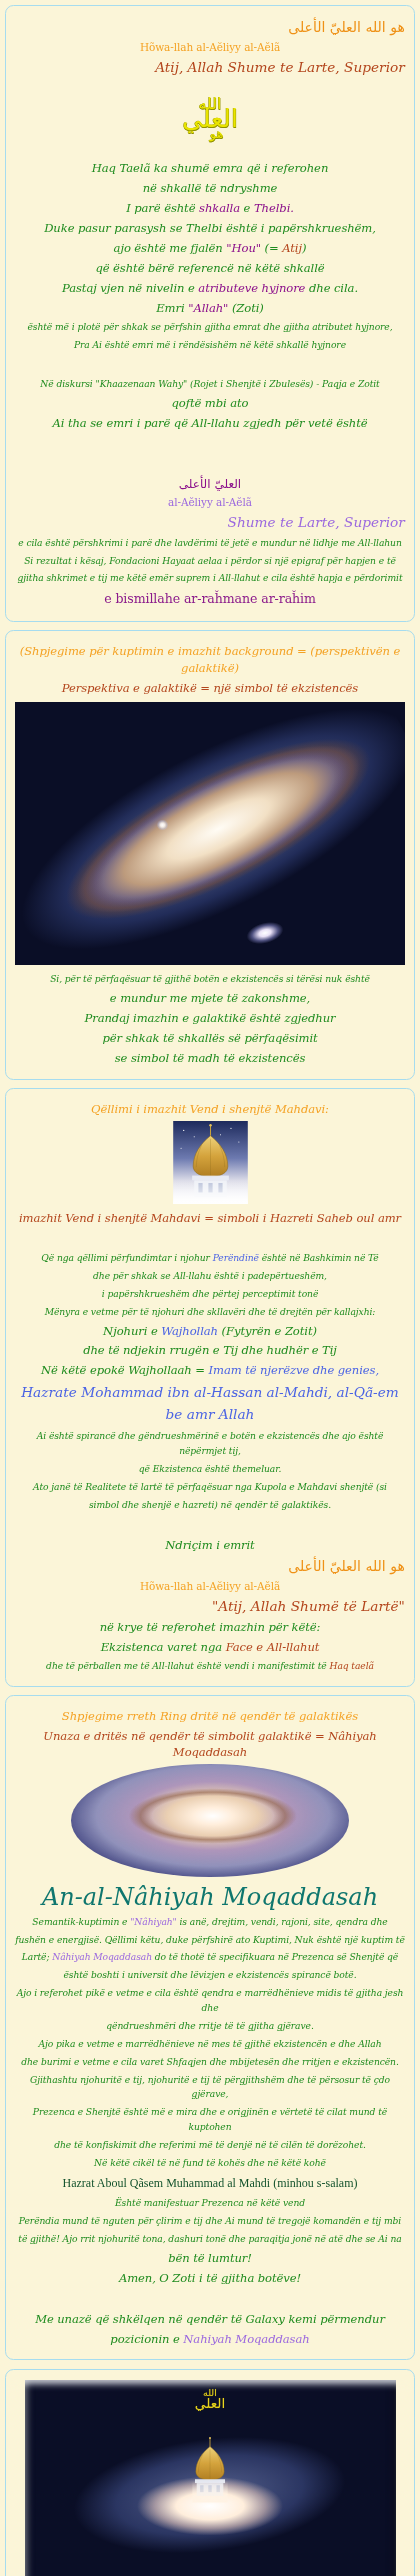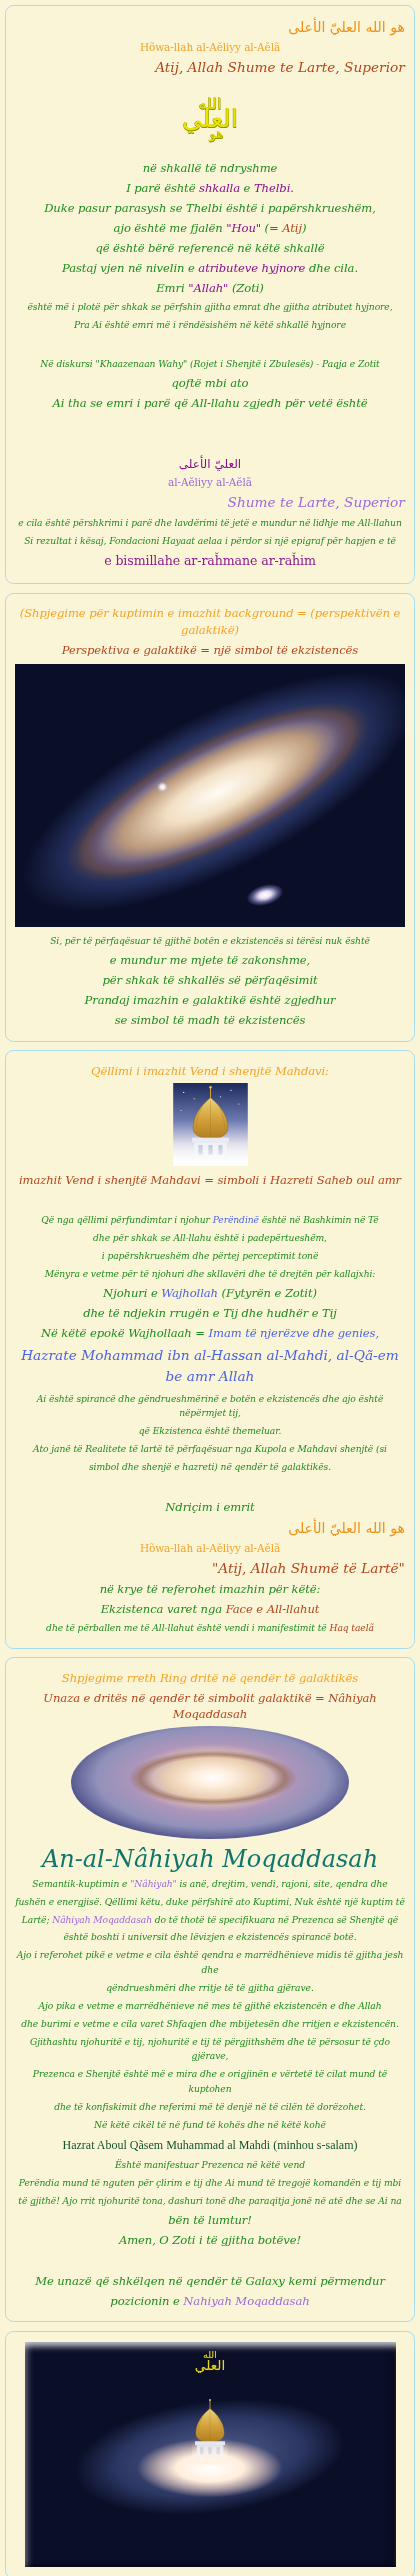--- a/index.html
+++ b/index.html
@@ -186,55 +186,57 @@
   <p class="ln arabic ctr c-orange">هو الله العليّ الأعلى</p>
   <p class="ln translit ctr c-orange2">Hõwa-llah al-Aĕliyy al-Aĕlã</p>
   <p class="ln big ctr c-rust">Atij, Allah Shume te Larte, Superior</p>
 
   <div class="callig">
     <span class="ca">الله</span>
     <span class="cb">العلي</span>
     <span class="cc">هو</span>
   </div>
 
+  <p class="ln mid c-green">Haq Taelã ka shumë emra që i referohen</p>
   <p class="ln mid c-green">në shkallë të ndryshme</p>
   <p class="ln mid"><span class="c-green">I parë është </span><span class="c-purple">shkalla</span><span class="c-green"> e </span><span class="c-purple">Thelbi.</span></p>
   <p class="ln mid c-green">Duke pasur parasysh se Thelbi është i papërshkrueshëm,</p>
   <p class="ln mid"><span class="c-green">ajo është me fjalën </span><span class="c-purple">"Hou" </span><span class="c-green">(= </span><span class="c-rust">Atij</span><span class="c-green">)</span></p>
   <p class="ln mid c-green">që është bërë referencë në këtë shkallë</p>
   <p class="ln mid"><span class="c-green">Pastaj vjen në nivelin e </span><span class="c-purple">atributeve hyjnore</span><span class="c-green"> dhe cila.</span></p>
   <p class="ln mid"><span class="c-green">Emri </span><span class="c-purple">"Allah"</span><span class="c-green"> (Zoti)</span></p>
   <p class="ln c-green">është më i plotë për shkak se përfshin gjitha emrat dhe gjitha atributet hyjnore,</p>
   <p class="ln c-green">Pra Ai është emri më i rëndësishëm në këtë shkallë hyjnore</p>
   <div class="gap"></div>
   <p class="ln c-green">Në diskursi "Khaazenaan Wahy" (Rojet i Shenjtë i Zbulesës) - Paqja e Zotit</p>
   <p class="ln mid c-green">qoftë mbi ato</p>
   <p class="ln mid c-green">Ai tha se emri i parë që All-llahu zgjedh për vetë është</p>
   <p class="ln arabic arabic-sm ctr c-purple">العليّ الأعلى</p>
   <p class="ln translit ctr c-violet">al-Aĕliyy al-Aĕlã</p>
   <p class="ln big c-violet">Shume te Larte, Superior</p>
   <p class="ln c-green">e cila është përshkrimi i parë dhe lavdërimi të jetë e mundur në lidhje me All-llahun</p>
   <p class="ln c-green">Si rezultat i kësaj, Fondacioni Hayaat aelaa i përdor si një epigraf për hapjen e të</p>
+  <p class="ln c-green">gjitha shkrimet e tij me këtë emër suprem i All-llahut e cila është hapja e përdorimit</p>
   <p class="ln bismillah ctr">e  bismillahe ar-raȟmane ar-raȟim</p>
 </div>
 
 <div class="box">
   <p class="ln mid c-orange2">(Shpjegime për kuptimin e imazhit background = (perspektivën e galaktikë)</p>
   <p class="ln mid c-rust">Perspektiva e galaktikë = një simbol të ekzistencës</p>
 
   <div class="galaxy1 stars">
     <div class="core"></div>
     <div class="bstar"></div>
     <div class="companion"></div>
   </div>
 
   <p class="ln c-green">Si, për të përfaqësuar të gjithë botën e ekzistencës si tërësi nuk është</p>
   <p class="ln mid c-green">e mundur me mjete të zakonshme,</p>
+  <p class="ln mid c-green">Prandaj imazhin e galaktikë është zgjedhur</p>
   <p class="ln mid c-green">për shkak të shkallës së përfaqësimit</p>
-  <p class="ln mid c-green">Prandaj imazhin e galaktikë është zgjedhur</p>
   <p class="ln mid c-green">se simbol të madh të ekzistencës</p>
 </div>
 
 <div class="box">
   <p class="ln mid c-orange2">Qëllimi i imazhit Vend i shenjtë Mahdavi:</p>
 
   <div class="mosque-wrap">
     <svg width="75" height="83" viewBox="0 0 142 158">
       <defs>
         <linearGradient id="sky1" x1="0" y1="0" x2="0" y2="1">

